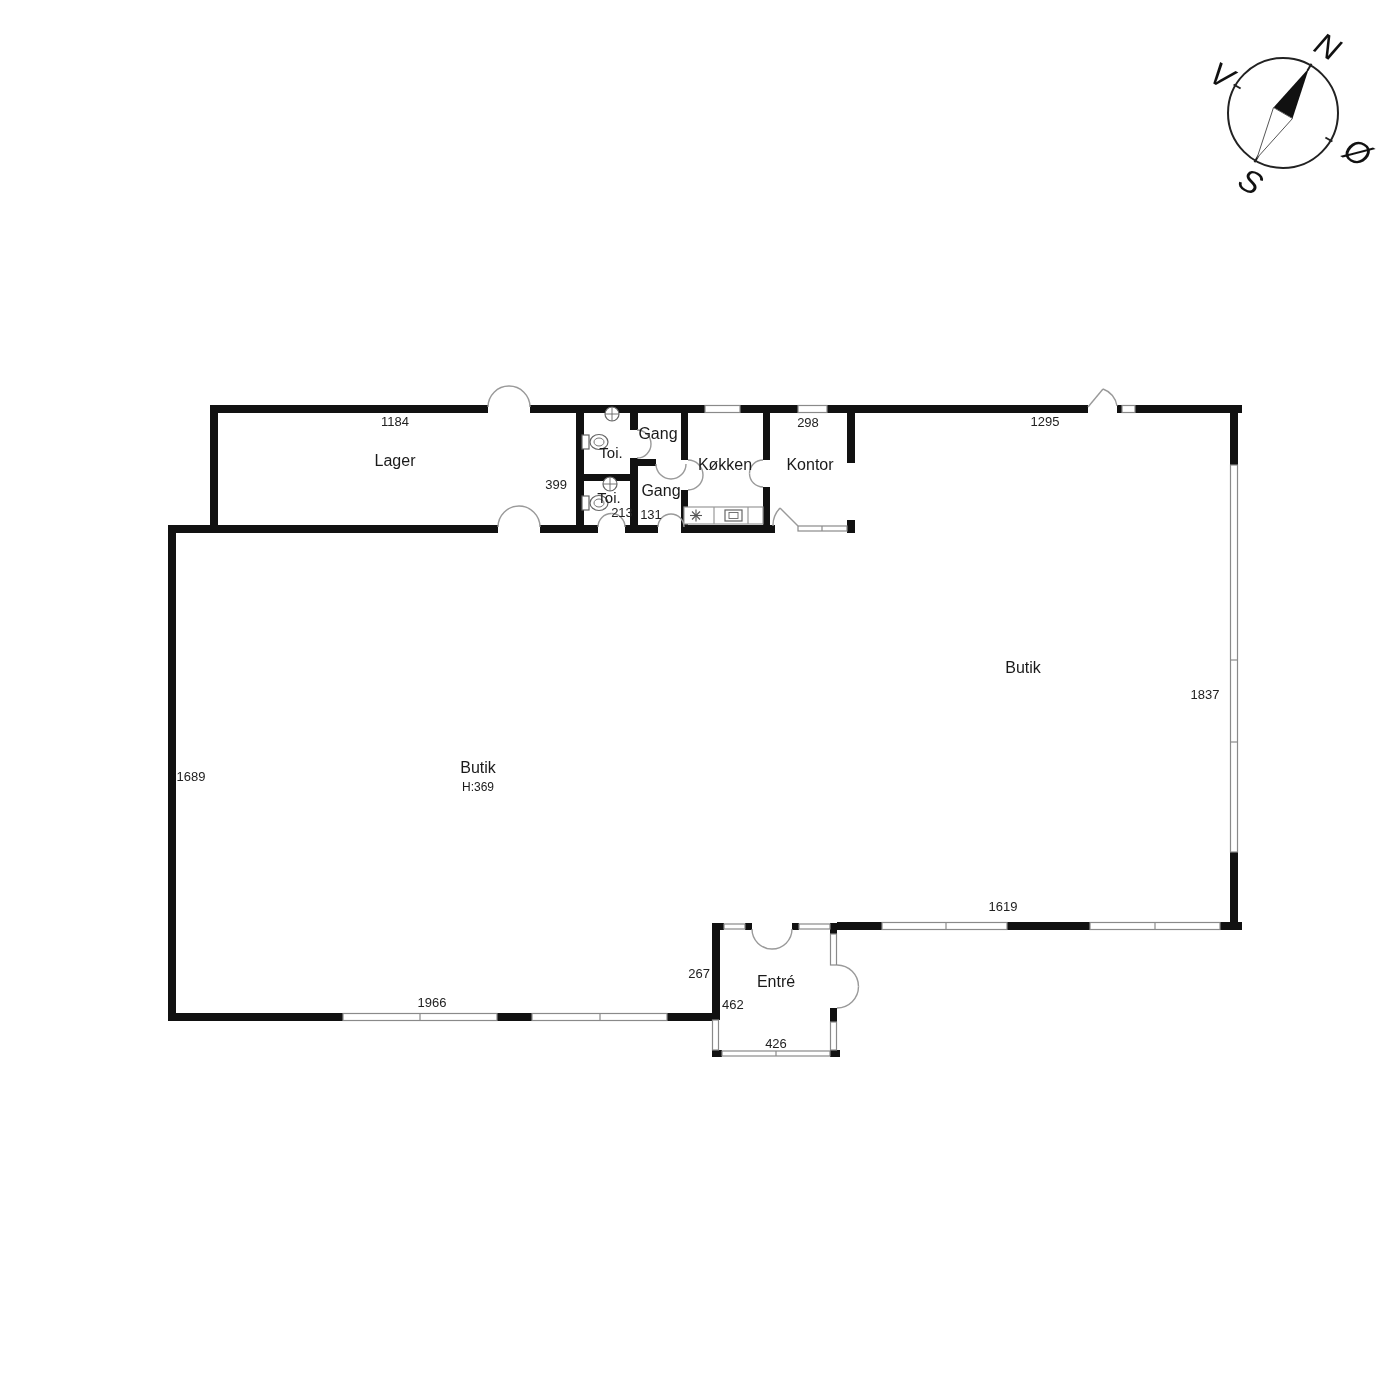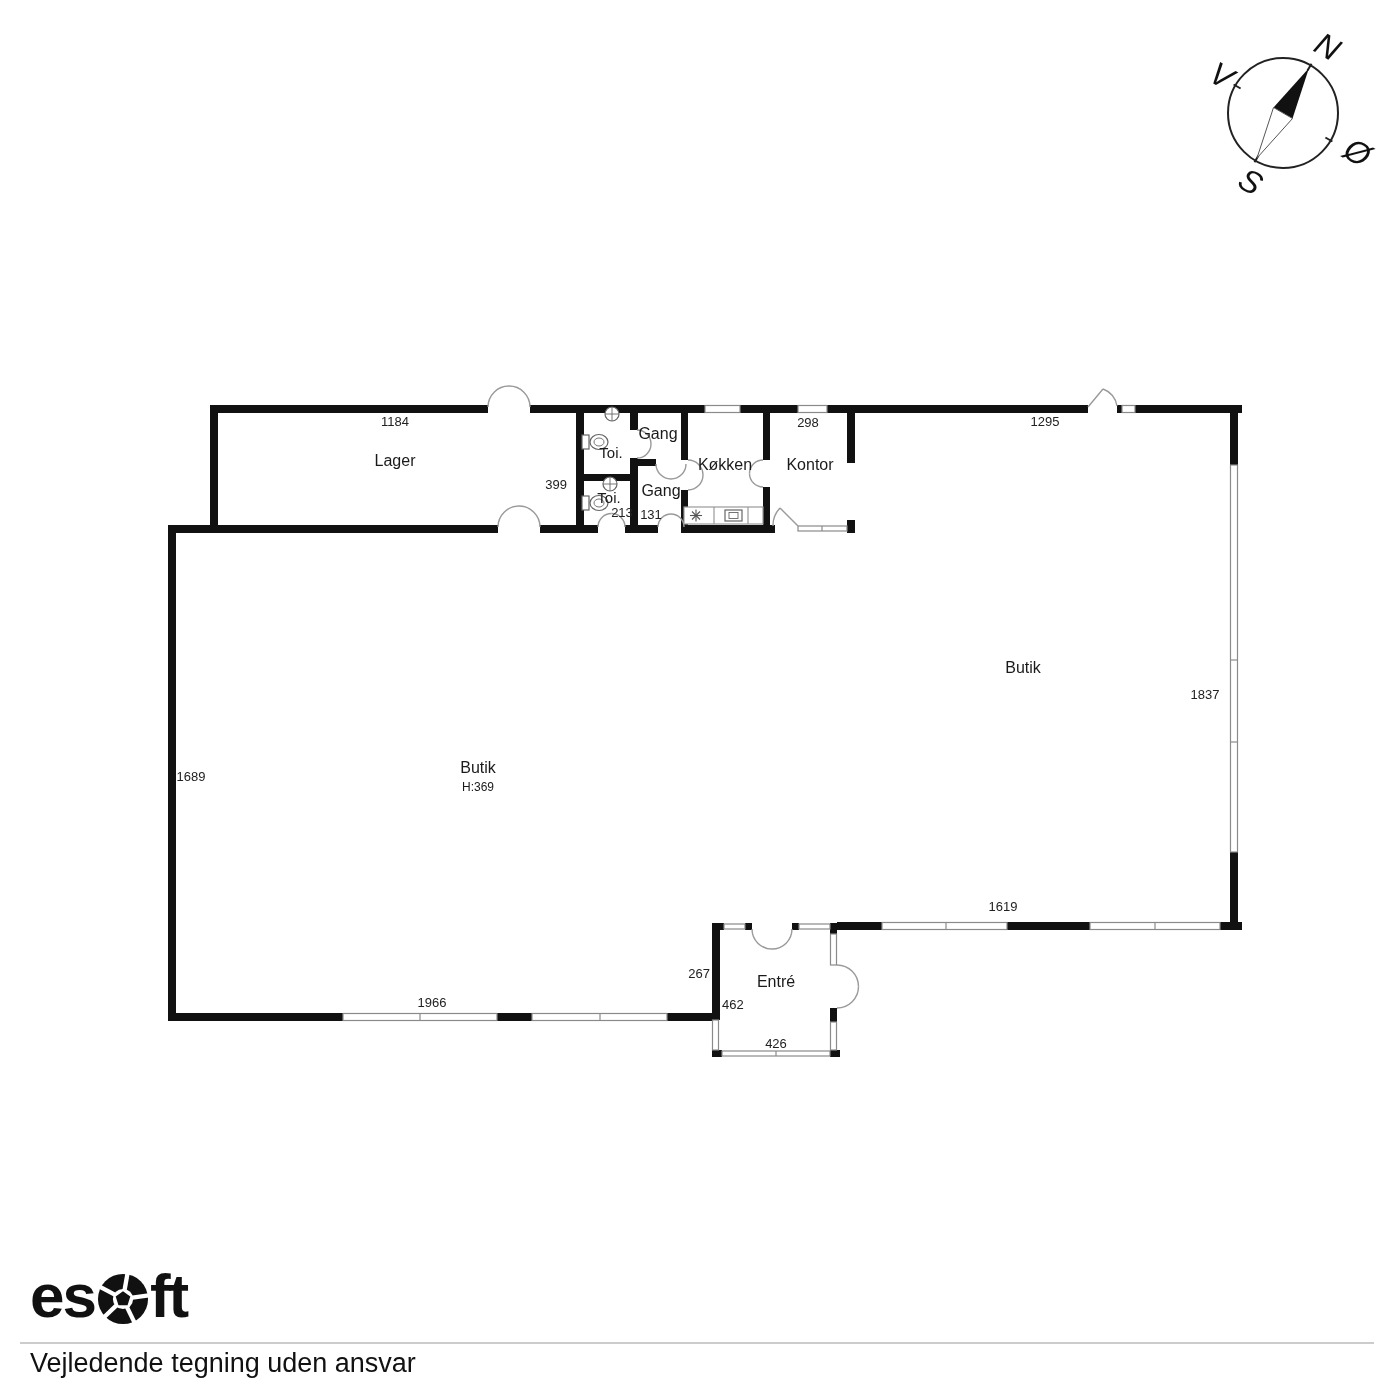--- a/index.html
+++ b/index.html
@@ -234,34 +234,14 @@
     <g text-anchor="middle">
       <text class="compass-letter" transform="translate(1322,56) rotate(30)">N</text>
       <text class="compass-letter" transform="translate(1352,162) rotate(30)">Ø</text>
       <text class="compass-letter" transform="translate(1245,191) rotate(30)">S</text>
       <text class="compass-letter" transform="translate(1216,85) rotate(30)">V</text>
     </g>
   </g>
 </svg>
 
 
-<div class="footer">
-  <div class="logo">
-    <span>es</span>
-    <svg class="aperture" width="52" height="52" viewBox="-27 -27 54 54">
-      <circle cx="0" cy="0" r="26" fill="#111"></circle>
-      <g stroke="#fff" stroke-width="4.5">
-        <line x1="0" y1="-8" x2="0" y2="-27" transform="rotate(10)"></line>
-        <line x1="0" y1="-8" x2="0" y2="-27" transform="rotate(82)"></line>
-        <line x1="0" y1="-8" x2="0" y2="-27" transform="rotate(154)"></line>
-        <line x1="0" y1="-8" x2="0" y2="-27" transform="rotate(226)"></line>
-        <line x1="0" y1="-8" x2="0" y2="-27" transform="rotate(298)"></line>
-      </g>
-      <circle cx="0" cy="0" r="10.5" fill="#fff"></circle>
-      <polygon points="0,-8 7.6,-2.5 4.7,6.5 -4.7,6.5 -7.6,-2.5" fill="#111"></polygon>
-    </svg>
-    <span>ft</span>
-  </div>
-  <div class="footer-rule"></div>
-  <div class="disclaimer">Vejledende tegning uden ansvar</div>
+
 </div>
 
-</div>
-
 </body></html>

